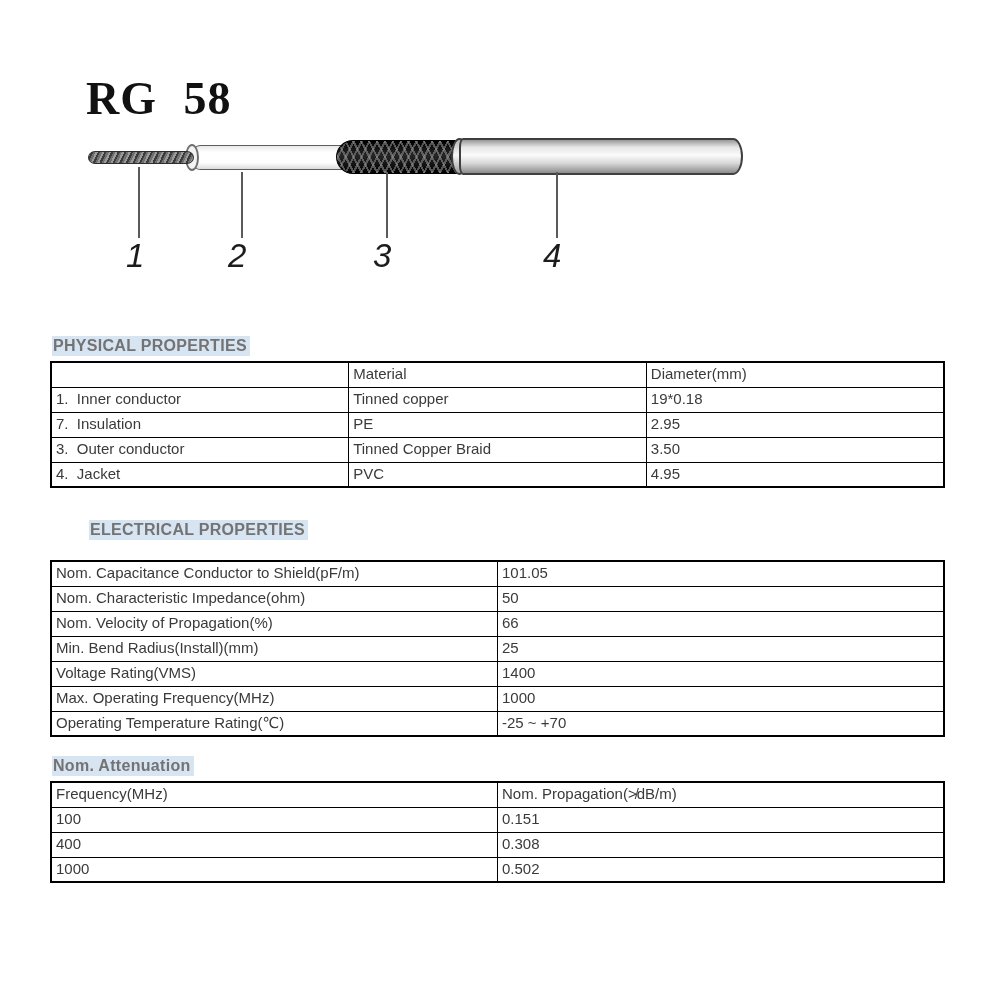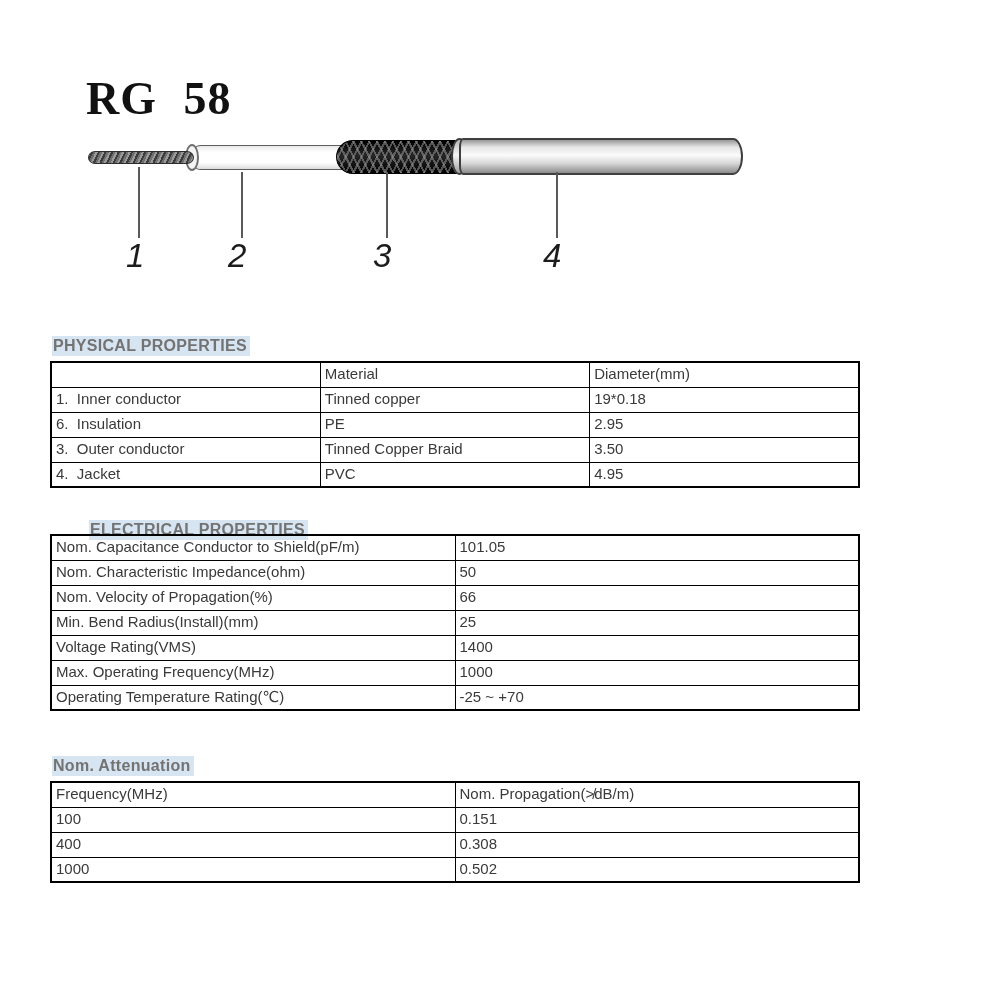--- a/index.html
+++ b/index.html
@@ -113,40 +113,40 @@
     padding: 1px 3px 2px 1px;
   }
   .h-physical { top: 337px; }
   .h-electrical { top: 521px; padding-left: 37px; }
   .h-attenuation { top: 757px; }
 
   
   table.props {
     position: absolute;
     left: 50px;
-    width: 810px;
+    width: 895px;
     border-collapse: collapse;
     table-layout: fixed;
     font-size: 15px;
     color: #3a3a3a;
   }
   table.props td, table.props th {
     border: 1px solid #000000;
     font-weight: normal;
     text-align: left;
     vertical-align: middle;
     height: 25px;
     padding: 0 0 0 4px;
     white-space: pre-wrap;
     overflow: hidden;
     line-height: 1.25;
   }
   table.props { border: 2px solid #000000; }
   .t-physical { top: 361px; }
-  .t-electrical { top: 534px; }
+  .t-electrical { top: 560px; }
   .t-attenuation { top: 781px; }
   .t-physical col { width: 33.33%; }
   .t-electrical col, .t-attenuation col { width: 50%; }
 </style>
 </head>
 <body>
 
 <div class="page">
 
   <div class="title">RG 58</div>
@@ -185,21 +185,21 @@
         <th></th>
         <th>Material</th>
         <th>Diameter(mm)</th>
       </tr>
       <tr>
         <td>1.  Inner conductor</td>
         <td>Tinned copper</td>
         <td>19*0.18</td>
       </tr>
       <tr>
-        <td>6.  Insulation</td>
+        <td>7.  Insulation</td>
         <td>PE</td>
         <td>2.95</td>
       </tr>
       <tr>
         <td>3.  Outer conductor</td>
         <td>Tinned Copper Braid</td>
         <td>3.50</td>
       </tr>
       <tr>
         <td>4.  Jacket</td>

